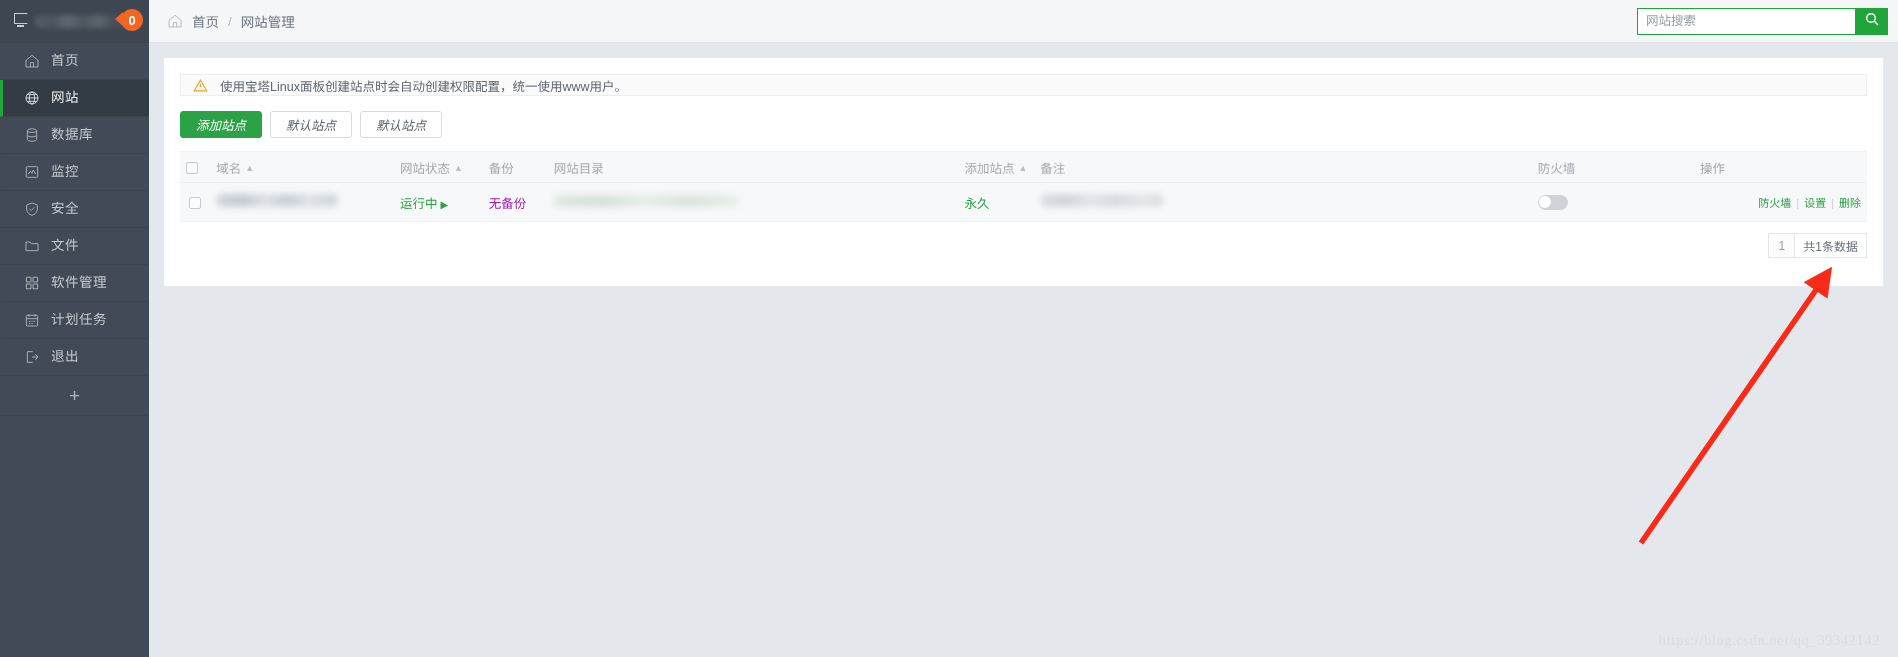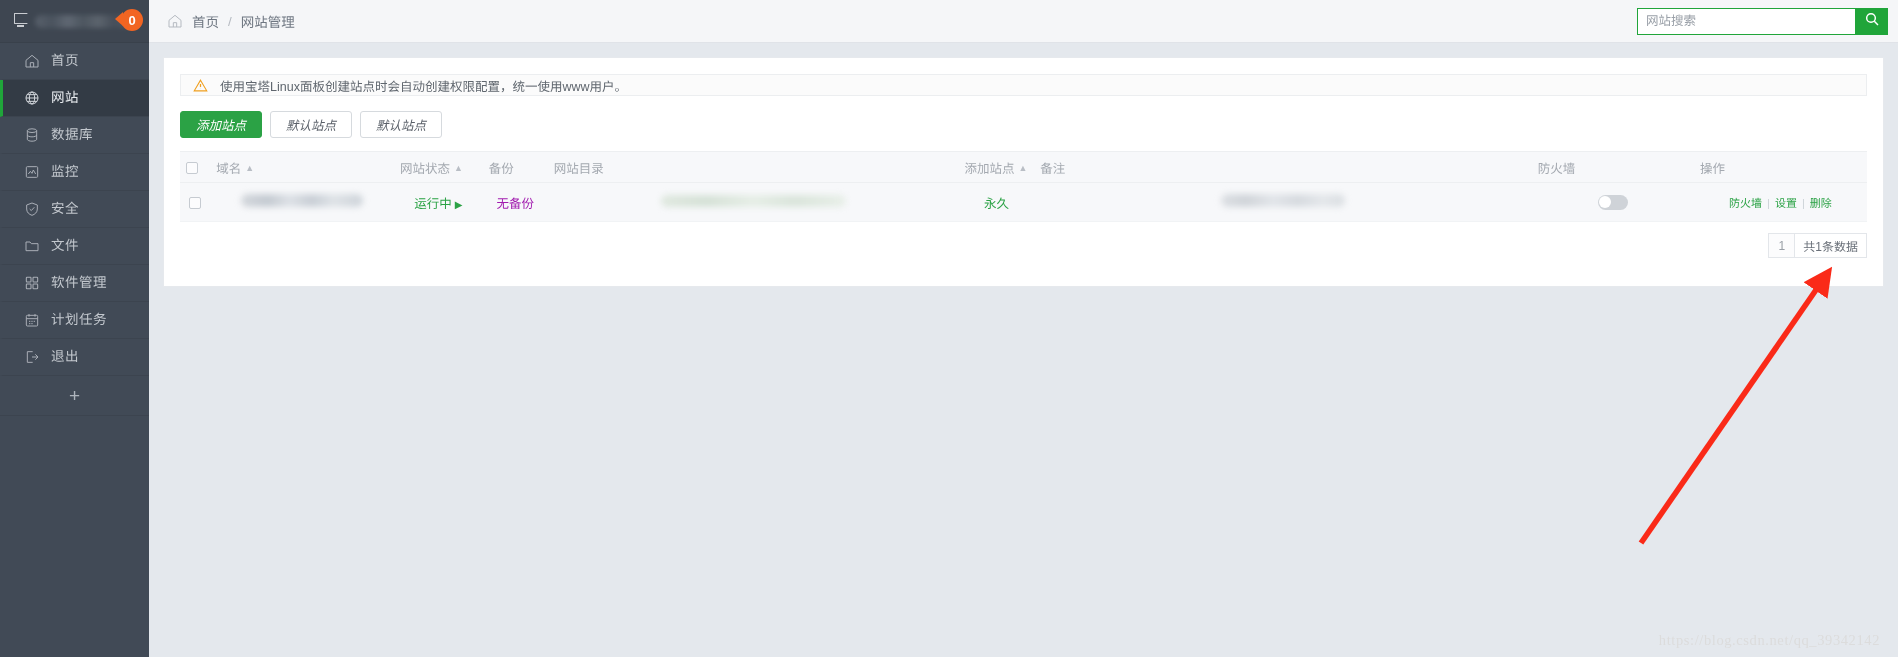--- a/index.html
+++ b/index.html
@@ -167,21 +167,20 @@
   }
   table.sites thead th .sortarrow { color: #b9bec5; font-size: 9px; margin-left: 4px; vertical-align: 2px; }
   table.sites tbody td {
     height: 39px;
     border-bottom: 1px solid #f1f3f5;
     background: #f7f8fa;
     font-size: 12.5px;
     color: #5f666e;
     padding: 0 6px;
     vertical-align: middle;
-    text-align: center;
   }
   .col-chk { width: 28px; text-align: center; }
   .col-domain { width: 170px; }
   .col-status { width: 82px; }
   .col-backup { width: 60px; }
   .col-dir { width: 380px; }
   .col-expire { width: 70px; }
   .col-note { width: 460px; }
   .col-fw { width: 150px; }
   .col-op { width: 160px; text-align: right; }

